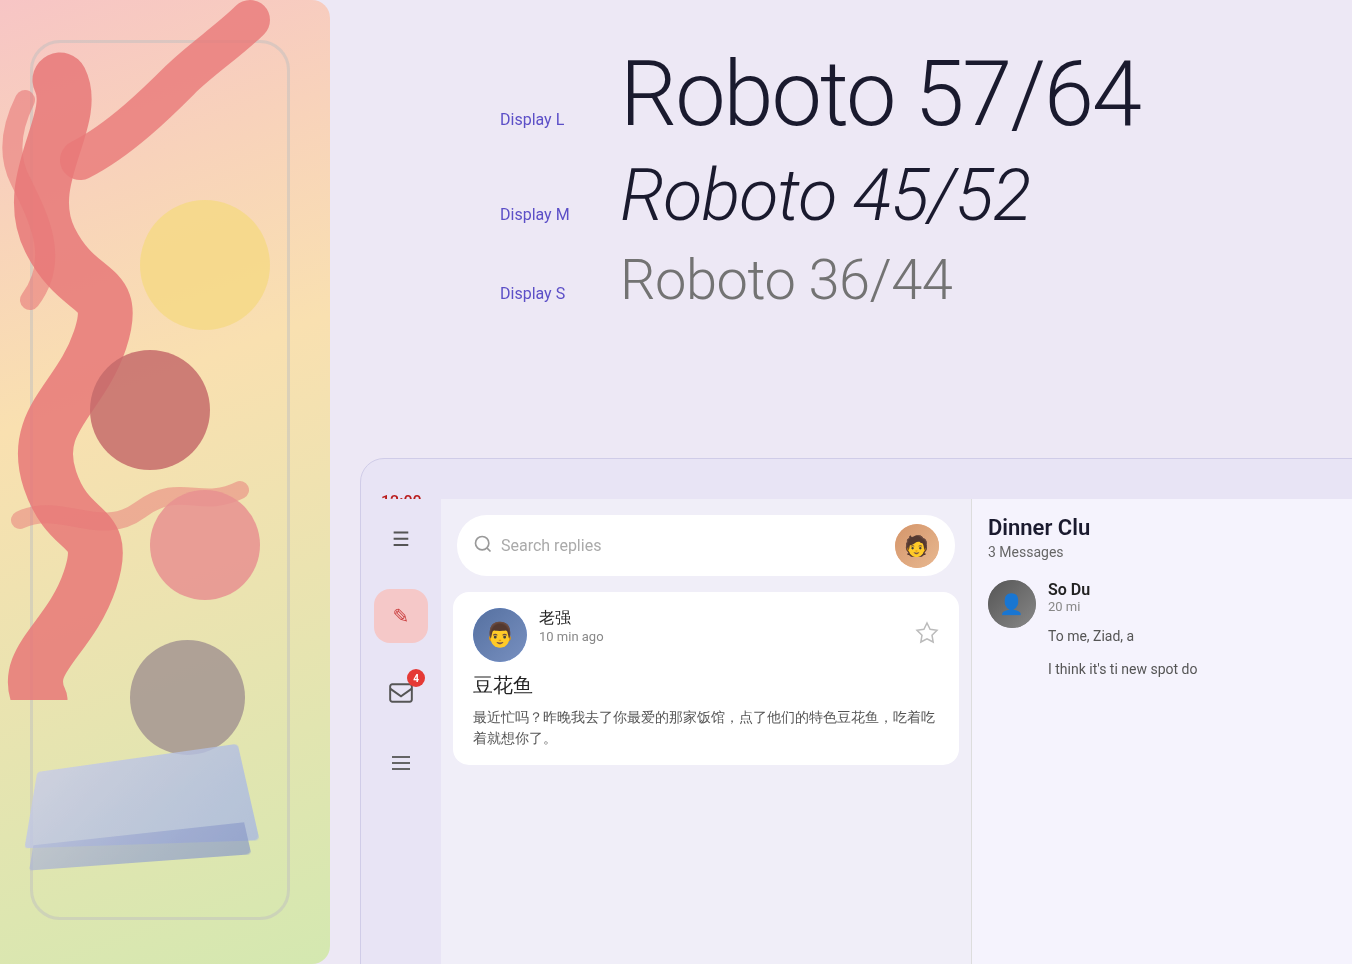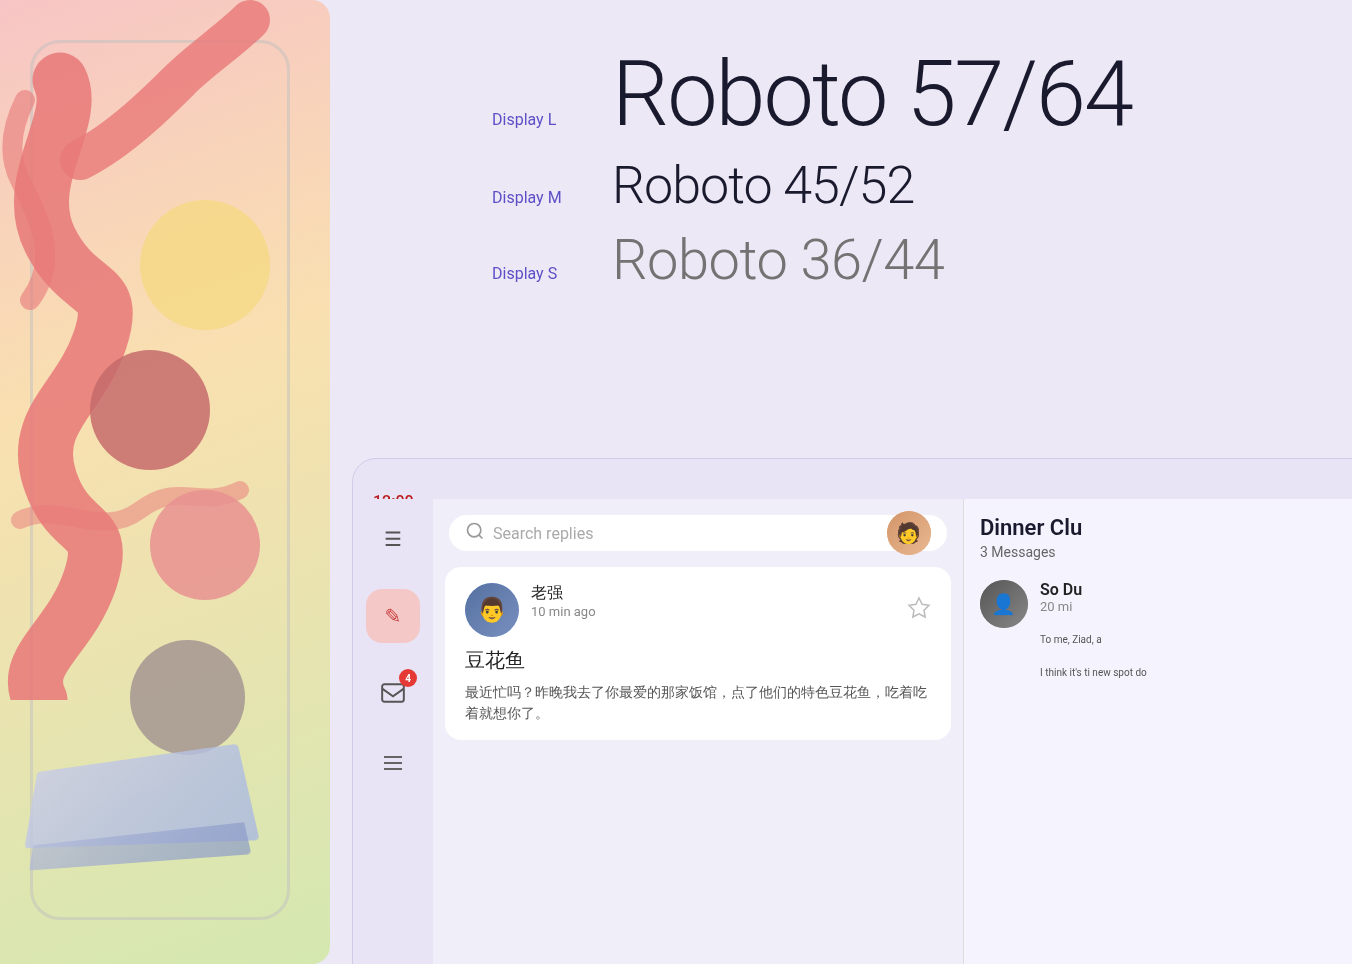--- a/index.html
+++ b/index.html
@@ -87,21 +87,21 @@
       height: 880px;
       border: 3px solid #c0c0c0;
       border-radius: 30px;
       background: transparent;
       opacity: 0.5;
     }
 
     
     .content-area {
       position: absolute;
-      left: 322px;
+      left: 330px;
       top: 0;
       right: 0;
       height: 964px;
     }
 
     
     .typography-section {
       position: absolute;
       top: 20px;
       left: 170px;
@@ -125,25 +125,26 @@
 
     .type-display-l {
       font-size: 90px;
       font-weight: 300;
       color: #1a1a2e;
       letter-spacing: -2px;
       line-height: 1;
     }
 
     .type-display-m {
-      font-size: 52px;
+      font-size: 72px;
       font-weight: 300;
       color: #1a1a2e;
       letter-spacing: -1px;
       line-height: 1;
+      font-style: italic;
     }
 
     .type-display-s {
       font-size: 56px;
       font-weight: 300;
       color: #737373;
       letter-spacing: -0.5px;
       line-height: 1;
     }
 
@@ -252,21 +253,21 @@
       height: 100%;
       background: #f0eef8;
       padding: 16px 0;
       flex-shrink: 0;
     }
 
     .search-bar {
       margin: 0 16px 16px;
       background: white;
       border-radius: 30px;
-      height: 36px;
+      height: 61px;
       display: flex;
       align-items: center;
       padding: 0 16px;
       gap: 8px;
     }
 
     .search-icon {
       font-size: 18px;
       color: #888;
     }
@@ -395,24 +396,24 @@
       font-weight: 600;
       color: #222;
     }
 
     .email-time {
       font-size: 13px;
       color: #888;
     }
 
     .email-body {
-      font-size: 10px;
+      font-size: 14px;
       color: #555;
       line-height: 1.5;
-      margin-top: 18px;
+      margin-top: 12px;
     }
   </style>
 </head>
 <body>
 
 <div class="illustration-area">
 
   <div class="phone-frame"></div>
 
   <svg class="wavy-svg" viewBox="0 0 330 700" xmlns="http://www.w3.org/2000/svg">

